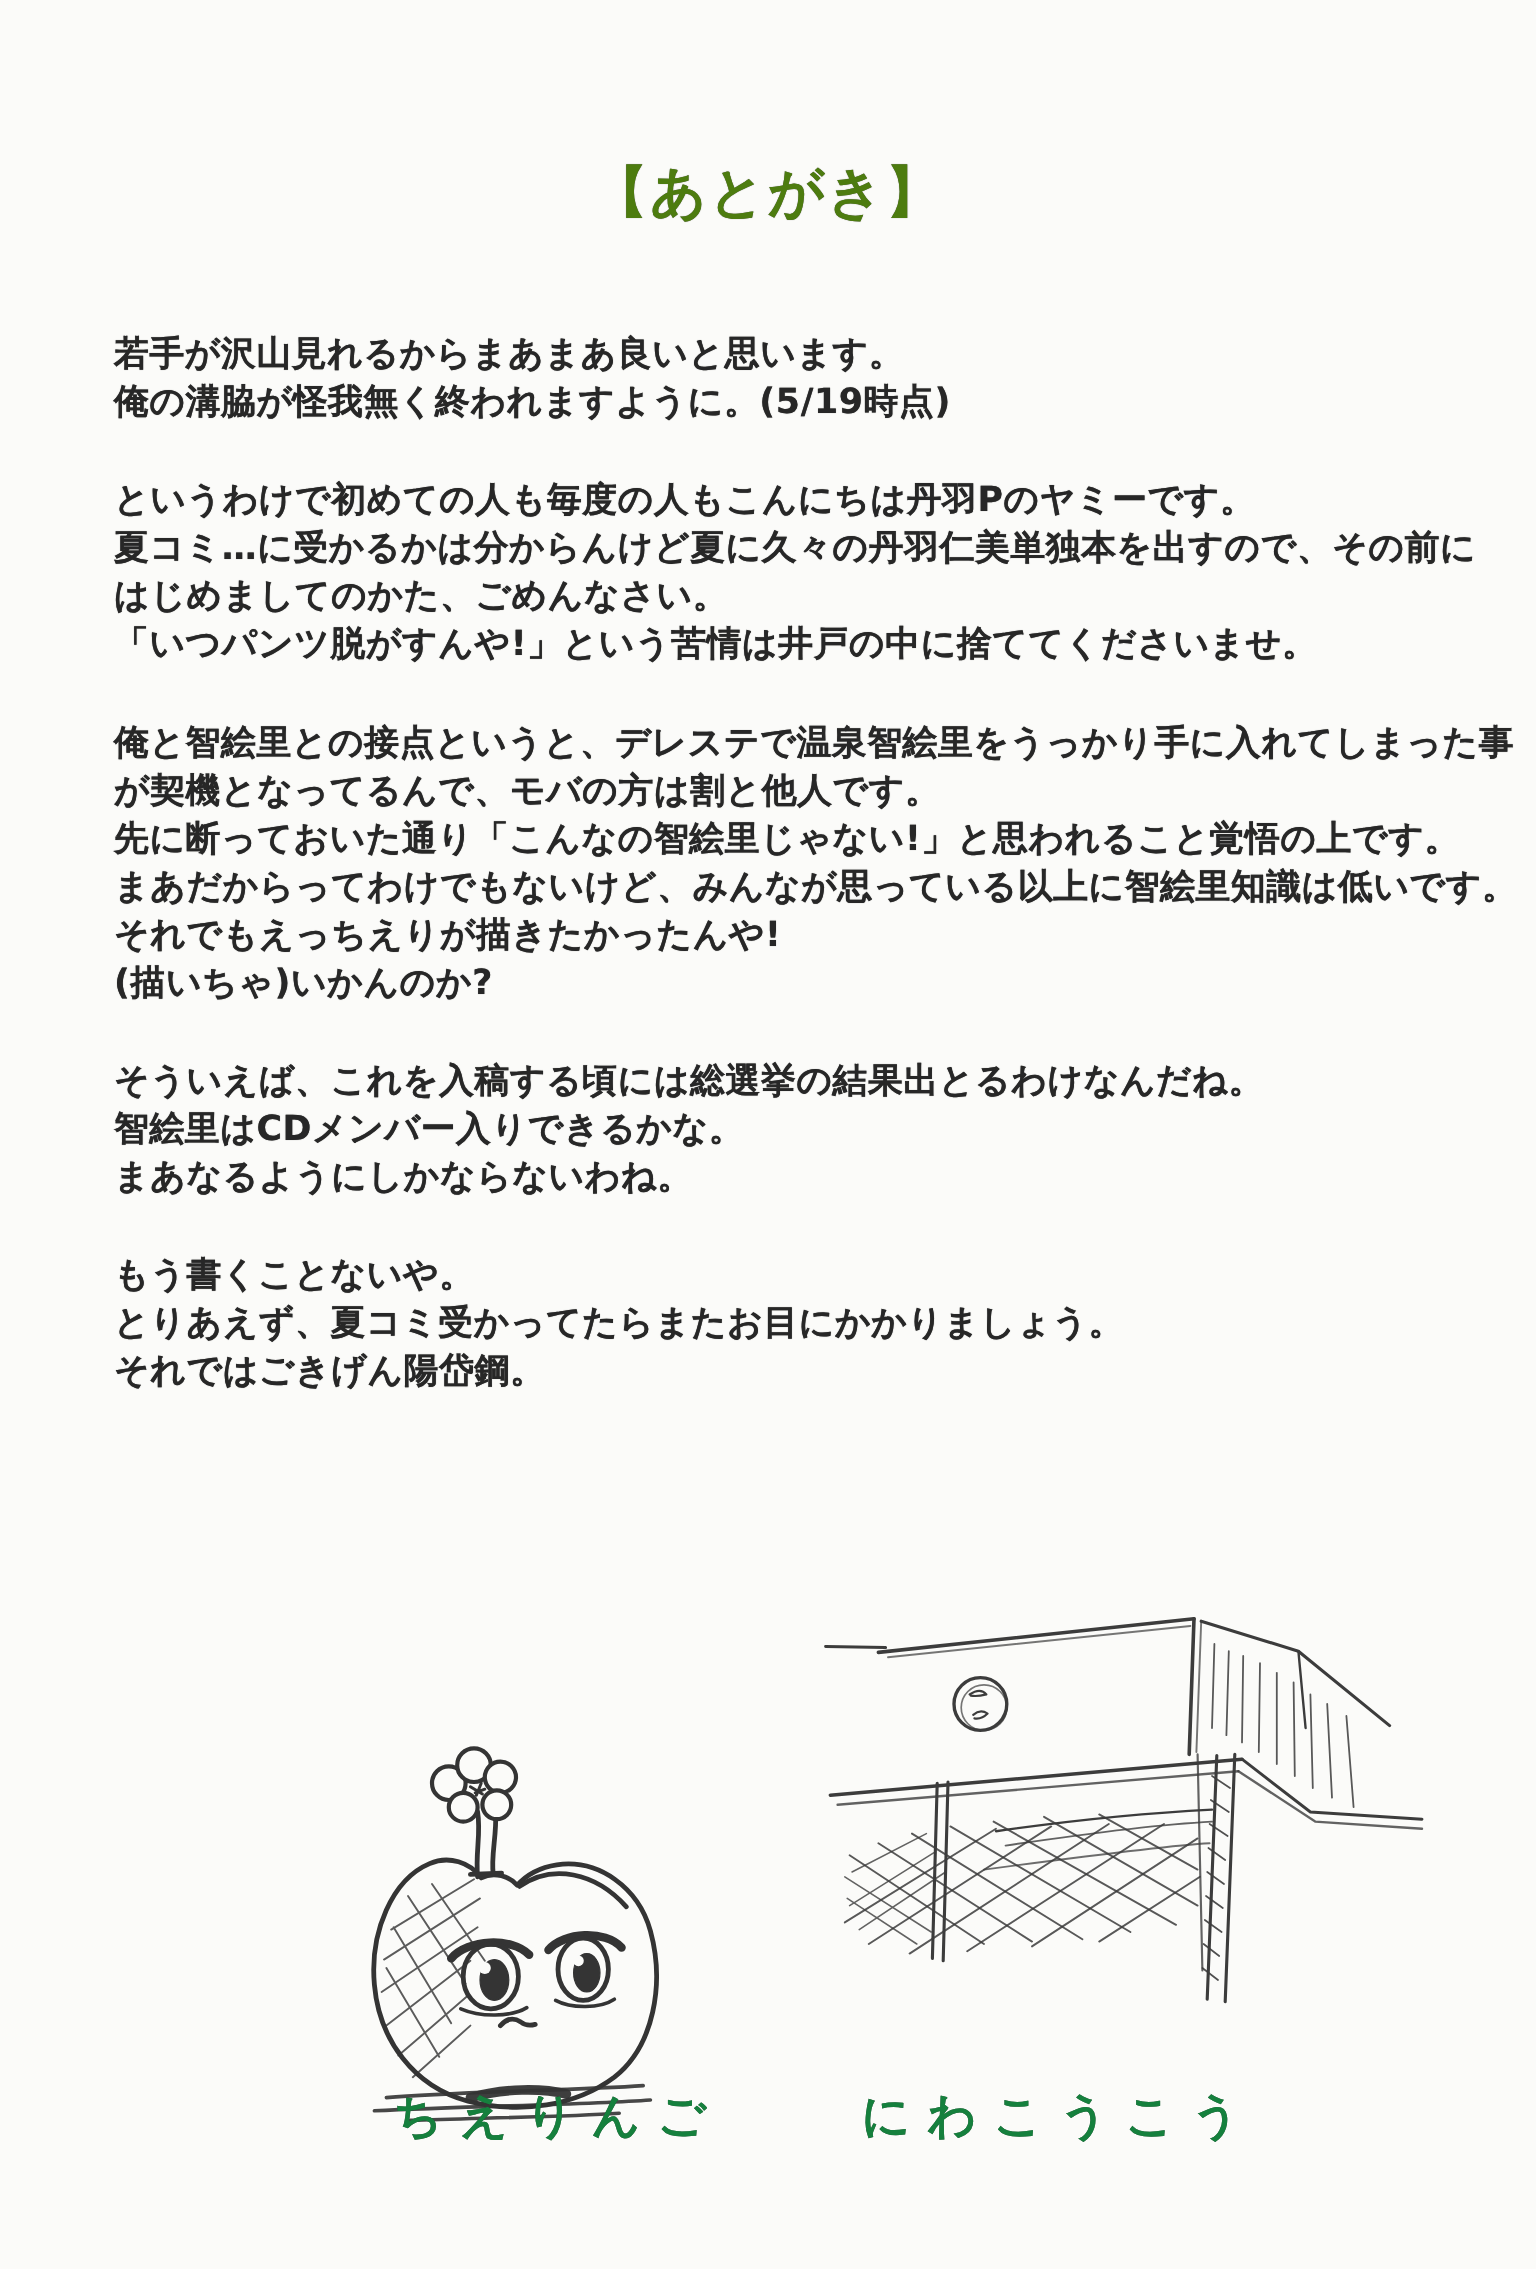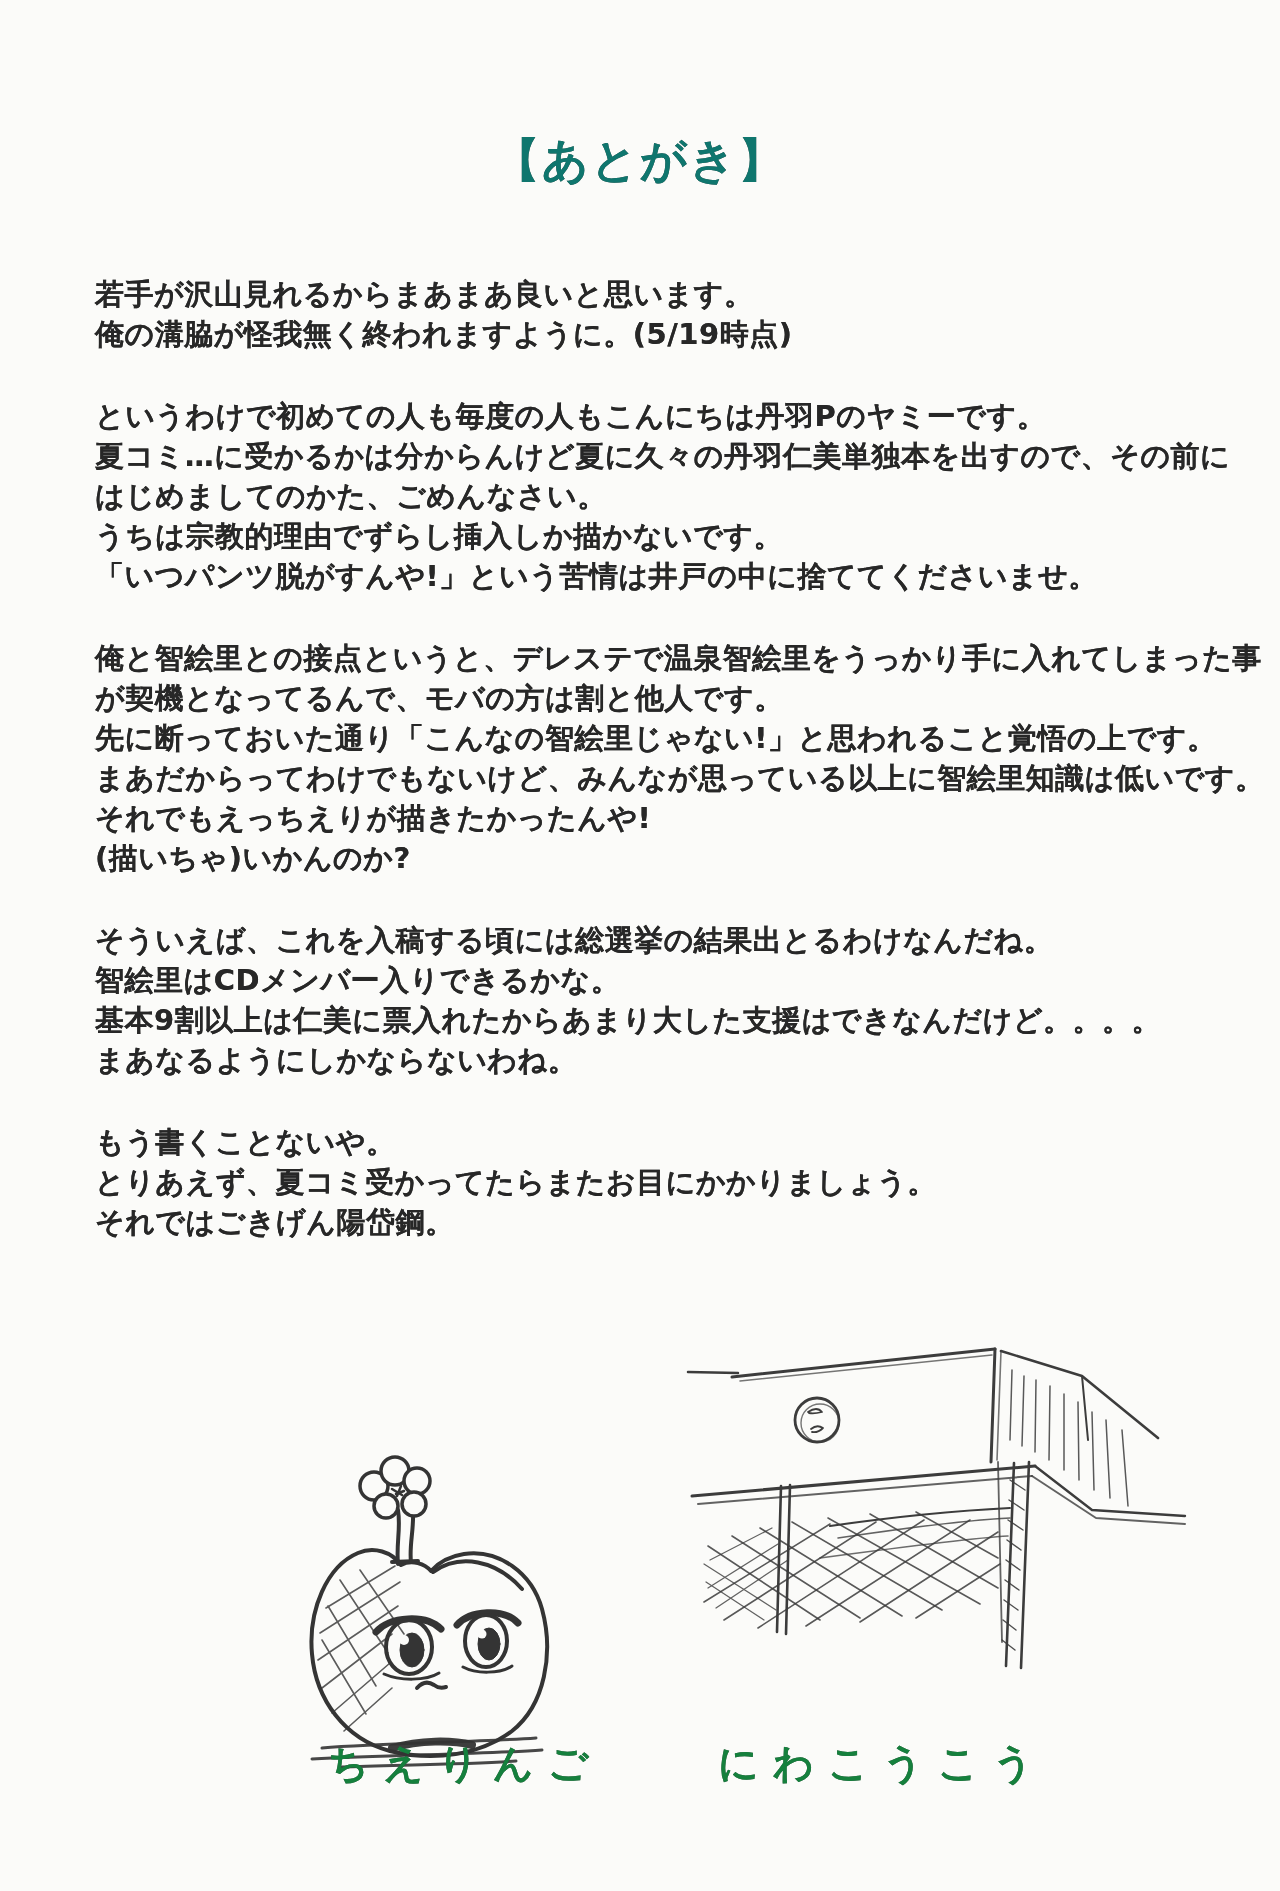--- a/index.html
+++ b/index.html
@@ -7,21 +7,21 @@
     width:1280px;height:1891px;
     background:#fbfbf9;
     position:relative;
     overflow:hidden;
     font-family:"DejaVu Sans", sans-serif;
   }
   .page{position:absolute;inset:0;}
   .page-title{
     position:absolute;top:130px;left:0;width:1280px;
     text-align:center;
-    font-size:46px;font-weight:800;color:#0f766e;
+    font-size:46px;font-weight:800;color:#4d7c0f;
     letter-spacing:2px;
     text-shadow:0 0 0.6px rgba(42,42,42,.85);
   }
   .text-block{
     position:absolute;top:246px;left:95px;width:1140px;margin-top:28px;
   }
   .para{margin:0 0 42px 0;}
   .line{
     font-size:29px;line-height:40px;font-weight:700;color:#272727;
     white-space:nowrap;letter-spacing:0.5px;
@@ -47,35 +47,33 @@
 
   <div class="text-block">
     <div class="para">
       <div class="line">若手が沢山見れるからまあまあ良いと思います。</div>
       <div class="line">俺の溝脇が怪我無く終われますように。(5/19時点)</div>
     </div>
     <div class="para">
       <div class="line">というわけで初めての人も毎度の人もこんにちは丹羽Pのヤミーです。</div>
       <div class="line">夏コミ…に受かるかは分からんけど夏に久々の丹羽仁美単独本を出すので、その前に</div>
       <div class="line">はじめましてのかた、ごめんなさい。</div>
-      <div class="line">うちは宗教的理由でずらし挿入しか描かないです。</div>
       <div class="line">「いつパンツ脱がすんや!」という苦情は井戸の中に捨ててくださいませ。</div>
     </div>
     <div class="para">
       <div class="line">俺と智絵里との接点というと、デレステで温泉智絵里をうっかり手に入れてしまった事</div>
       <div class="line">が契機となってるんで、モバの方は割と他人です。</div>
       <div class="line">先に断っておいた通り「こんなの智絵里じゃない!」と思われること覚悟の上です。</div>
       <div class="line">まあだからってわけでもないけど、みんなが思っている以上に智絵里知識は低いです。</div>
       <div class="line">それでもえっちえりが描きたかったんや!</div>
       <div class="line">(描いちゃ)いかんのか?</div>
     </div>
     <div class="para">
       <div class="line">そういえば、これを入稿する頃には総選挙の結果出とるわけなんだね。</div>
       <div class="line">智絵里はCDメンバー入りできるかな。</div>
-      <div class="line">基本9割以上は仁美に票入れたからあまり大した支援はできなんだけど。。。。</div>
       <div class="line">まあなるようにしかならないわね。</div>
     </div>
     <div class="para">
       <div class="line">もう書くことないや。</div>
       <div class="line">とりあえず、夏コミ受かってたらまたお目にかかりましょう。</div>
       <div class="line">それではごきげん陽岱鋼。</div>
     </div>
   </div>
 
   <div class="illu" style="left:300px;top:1448px;">

